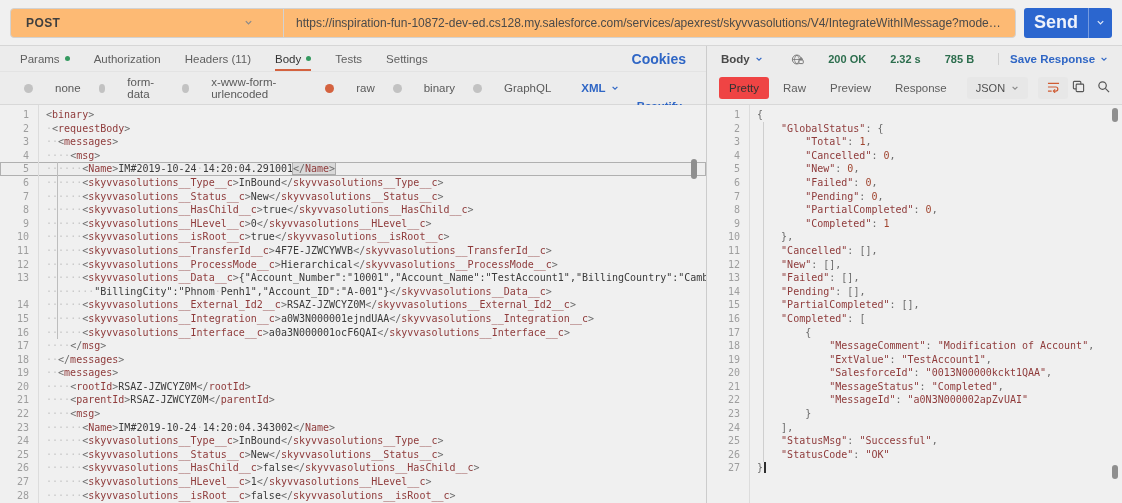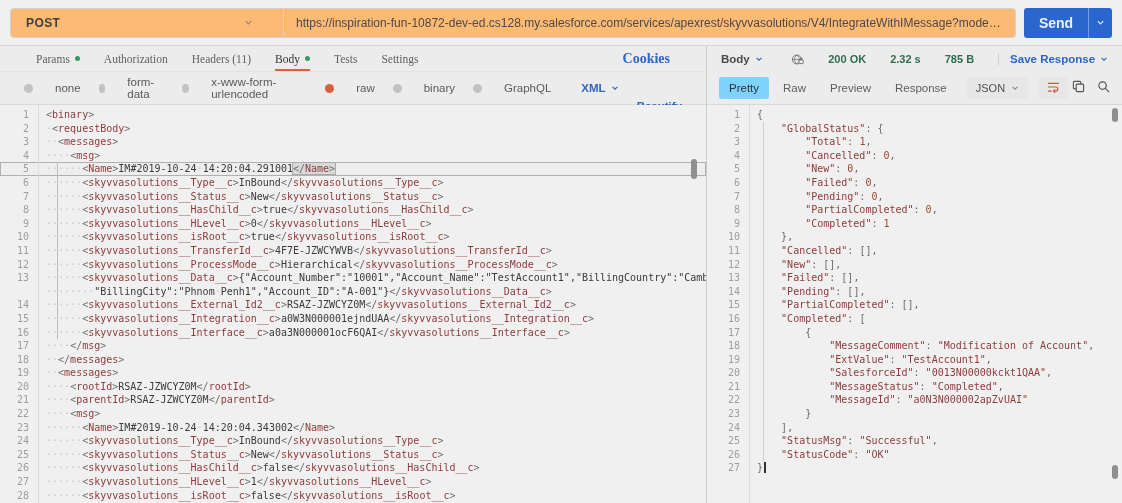--- a/index.html
+++ b/index.html
@@ -13,34 +13,34 @@
                border:1px solid #d2d2d2; border-radius:4px; overflow:hidden; }
   .method-box { width:272px; display:flex; align-items:center; justify-content:space-between;
                 padding:0 30px 0 15px; cursor:pointer; }
   .method-label { font-size:12px; font-weight:bold; color:#3f3f3f; letter-spacing:.4px; }
   .chev { color:#8a8a8a; display:inline-flex; }
   .url-box { flex:1; border-left:1px solid #d2d2d2; display:flex; align-items:center;
              padding:0 12px; font-size:12px; color:#4a4a4a; white-space:nowrap;
              overflow:hidden; }
   .url-text { overflow:hidden; text-overflow:ellipsis; white-space:nowrap; }
   .send-group { display:flex; height:30px; }
-  .send-main { width:64px; background:#2b66cf; color:#eef2fb; font-size:14px; font-weight:bold;
+  .send-main { width:64px; background:#2b66cf; color:#eef2fb; font-size:18px; font-weight:bold;
                border:none; border-radius:3px 0 0 3px; cursor:pointer; }
   .send-chev { width:24px; background:#2b66cf; border-left:1px solid rgba(255,255,255,.35);
                border-radius:0 3px 3px 0; display:flex; align-items:center; justify-content:center;
                color:#dfe8f8; cursor:pointer; }
 
   
   .main { display:flex; height:457px; }
   .left-col { width:706px; display:flex; flex-direction:column; }
   .right-col { flex:1; border-left:1px solid #cccccc; display:flex; flex-direction:column; }
 
   
-  .tabs-row { height:26px; display:flex; align-items:stretch; padding:0 36px; gap:24px;
-              border-bottom:1px solid #e3e3e3;font-family:Liberation Serif, serif; }
+  .tabs-row { height:26px; display:flex; align-items:stretch; padding:0 20px; gap:24px;
+              border-bottom:1px solid #e3e3e3; }
   .req-tab { position:relative; display:flex; align-items:center; font-size:11.5px;
              color:#5f5f5f; cursor:pointer; white-space:nowrap; }
   .req-tab.active { color:#333; }
   .req-tab.active::after { content:""; position:absolute; left:0; right:0; bottom:0;
              height:2px; background:#d4623f; }
   .gdot { width:5px; height:5px; border-radius:50%; background:#359a60; margin-left:5px; }
   .cookies { margin-left:auto; display:flex; align-items:center; font-size:14px;
              font-weight:bold; color:#2f66c5; cursor:pointer; }
 
   
@@ -64,21 +64,21 @@
   .meta-green { font-size:11px; font-weight:bold; color:#2d6e4e; white-space:nowrap; }
   .save-resp { display:flex; align-items:center; gap:5px; font-size:11.5px; font-weight:bold;
                color:#2f66c5; border-left:1px solid #cfcfcf; padding-left:11px; cursor:pointer; }
   .save-resp .chev { color:#2f66c5; }
 
   
   .view-row { height:33px; display:flex; align-items:center; padding:0 12px; gap:4px;
               border-bottom:1px solid #d8d8d8; }
   .pill { height:22px; display:flex; align-items:center; padding:0 10px; border-radius:3px;
           font-size:11.5px; color:#5e5e5e; cursor:pointer; white-space:nowrap; }
-  .pill.active { background:#7dd3fc; color:#333; }
+  .pill.active { background:#ef4444; color:#333; }
   .json-dd { height:22px; display:flex; align-items:center; gap:6px; padding:0 9px;
              border-radius:3px; background:#e7e7e7; font-size:11px; color:#4f4f4f;
              margin-left:6px; cursor:pointer; }
   .wrap-pill { height:22px; width:30px; display:flex; align-items:center; justify-content:center;
                border-radius:3px; background:#e7e7e7; margin-left:6px; color:#cf5b33; cursor:pointer; }
   .right-icons { margin-left:auto; display:flex; align-items:center; gap:12px; color:#555; }
   .right-icons svg { cursor:pointer; }
 
   
   .editor { position:relative; flex:1; background:#f0f0f0; overflow:hidden;

